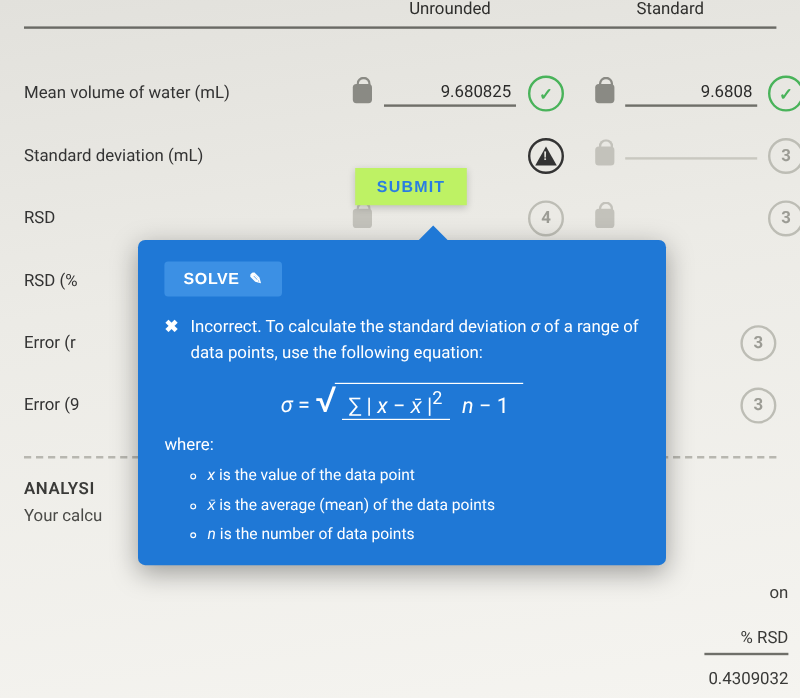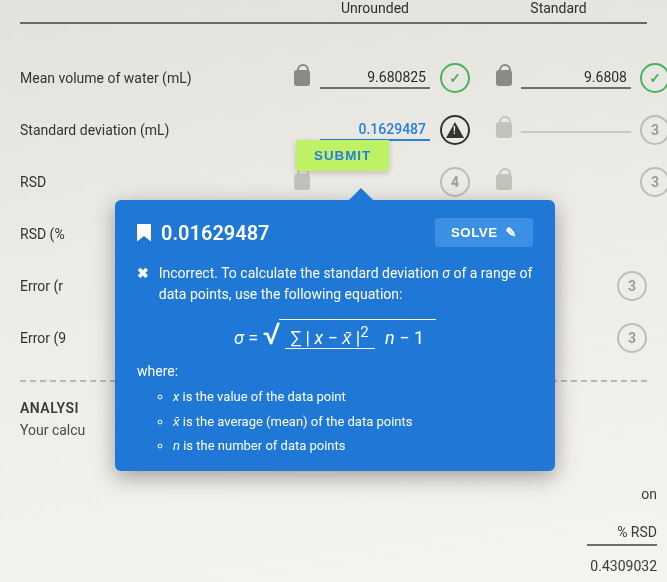--- a/index.html
+++ b/index.html
@@ -153,21 +153,20 @@
     <div class="col-r">
       <span class="lock"></span>
       <span class="valbox">9.6808</span>
       <span class="circ">✓</span>
     </div>
   </div>
 
   <div class="row">
     <div class="label">Standard deviation (mL)</div>
     <div class="col-un">
-      <span class="valbox blue">0.1629487</span>
       <span class="circwarn">
           <span class="tri"></span>
         </span>
     </div>
     <div class="col-r">
       <span class="lock light"></span>
       <span class="valbox" style="min-width:110px;border-bottom-color:#c9c8c0;"></span>
       <span class="circ grey">3</span>
     </div>
   </div>
@@ -203,24 +202,20 @@
   <div class="sep"></div>
 
   <div class="anatitle">ANALYSI</div>
   <div class="anasub">Your calcu</div>
 </div>
 
 <button class="submit">SUBMIT</button>
 
 <div class="popup">
   <div class="ptop">
-    <div class="pval">
-      <span class="bookmark"></span>
-      <span>0.01629487</span>
-    </div>
     <button class="solve">
       <span>SOLVE</span>
       <span class="wand">✎</span>
     </button>
   </div>
   <div class="pmsg">
     <span class="xicon">✖</span>
     <span>
       <span>Incorrect. To calculate the standard deviation </span><span class="it">σ</span><span> of a range of data points, use the following equation:</span>
     </span>

